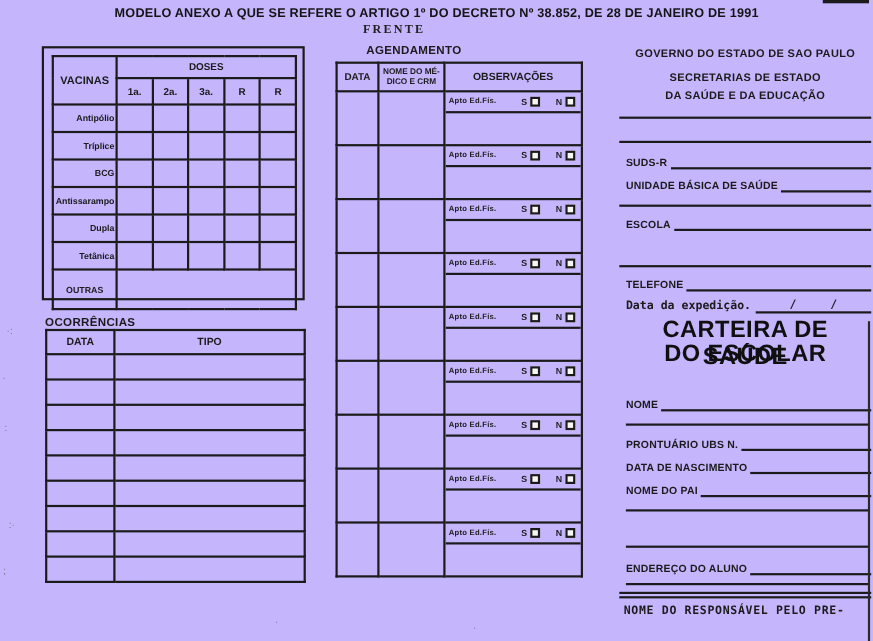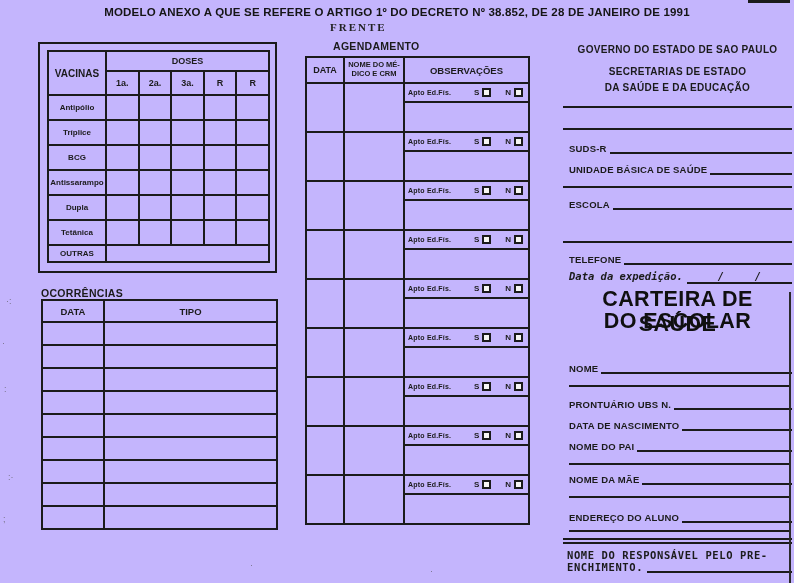--- a/index.html
+++ b/index.html
@@ -22,23 +22,23 @@
   
   table{ border-collapse:collapse; table-layout:fixed; }
   th,td{ border:2px solid #1b1b1b; overflow:hidden; }
   
   .vac-outer{ position:absolute; left:38px; top:42px; width:239px; height:231px; border:2px solid #1b1b1b; }
   .vac-table{ position:absolute; left:47px; top:50px; width:223px; }
   .vac-table th{ font-size:9px; font-weight:bold; text-align:center; }
   .vac-corner{ width:58px; font-size:10px !important;margin-top:39px; }
   .vac-doses th{ height:20px; }
   .vac-sub th{ height:24px; width:32px; }
-  .vac-row td{ height:25px; }
+  .vac-row td{ height:25px;text-align:right; }
   .vac-label{ font-size:8px; font-weight:bold; text-align:center; padding:0 1px; }
-  .vac-outras td{ height:17px; }
+  .vac-outras td{ height:36px; }
   
   .occ-title{ position:absolute; left:41px; top:287px; width:237px; text-align:left;
     font-size:10.5px; font-weight:bold; letter-spacing:.3px; }
   .occ-table{ position:absolute; left:41px; top:299px; width:237px; }
   .occ-table th{ height:22px; font-size:9.5px; font-weight:bold; text-align:center; }
   .occ-col-date{ width:62px; }
   .occ-table td{ height:23px; }
   
   .sch-title{ position:absolute; left:305px; top:40px; width:225px; text-align:left;
     padding-left:28px; font-size:10.5px; font-weight:bold; letter-spacing:.3px; }
@@ -60,21 +60,21 @@
   .panel{ position:absolute; left:546px; top:40px; width:246px; height:543px; }
   .p-abs{ position:absolute; left:0; right:0;margin-left:17px; }
   .gov{ text-align:center; font-size:10px; font-weight:bold; letter-spacing:.3px; }
   .rule{ border-top:2.5px solid #1b1b1b; }
   .dbl-rule{ height:6px; border-top:2.5px solid #1b1b1b; border-bottom:2.5px solid #1b1b1b; }
   .field{ display:flex; align-items:flex-end; height:14px; left:6px; }
   .field .lbl{ font-size:9.5px; font-weight:bold; white-space:nowrap; padding-right:3px; letter-spacing:.2px; }
   .field .line{ flex:1; border-bottom:2px solid #1b1b1b; height:12px; }
   .cont-line{ left:6px; right:2px; border-bottom:2px solid #1b1b1b; height:0; }
   .mono{ font-family:"DejaVu Sans Mono", monospace; }
-  .exped{ display:flex; align-items:flex-start; height:15px; left:6px;font-style:italic; }
+  .exped{ display:flex; align-items:center; height:15px; left:6px; }
   .exped .lbl{ font-size:10.5px; font-weight:bold; white-space:nowrap; padding-right:4px; }
   .exped .dline{ flex:1; border-bottom:2px solid #1b1b1b; display:flex;
     justify-content:space-evenly; font-size:10.5px; font-weight:bold; height:14px; }
   .card-title{ text-align:center; font-size:21.5px; font-weight:bold; letter-spacing:.4px; color:#101010; }
   .resp{ font-size:10.5px; font-weight:bold; letter-spacing:.6px; left:4px; }
   .resp-2{ display:flex; align-items:flex-end; }
   .resp-2 .line{ flex:1; border-bottom:2px solid #1b1b1b; height:12px; margin-left:4px; }
   
   .edge-line-right{ position:absolute; left:789px; top:292px; width:2px; height:291px; background:#2a2a2a; }
   .corner-mark{ position:absolute; left:748px; top:0; width:42px; height:3px; background:#1b1b1b; }
@@ -406,39 +406,31 @@
     <div class="p-abs field" style="top:356px">
       <span class="lbl">PRONTUÁRIO UBS N.</span>
         <span class="line"></span>
     </div>
     <div class="p-abs field" style="top:398px">
       <span class="lbl">NOME DO PAI</span>
         <span class="line"></span>
     </div>
     <div class="p-abs cont-line" style="top:423px"></div>
 
-    <div class="p-abs field" style="top:431px">
-      <span class="lbl">NOME DA MÃE</span>
-        <span class="line"></span>
-    </div>
     <div class="p-abs cont-line" style="top:456px"></div>
 
     <div class="p-abs field" style="top:469px">
       <span class="lbl">ENDEREÇO DO ALUNO</span>
         <span class="line"></span>
     </div>
     <div class="p-abs cont-line" style="top:490px"></div>
 
     <div class="p-abs dbl-rule" style="top:498px"></div>
 
     <div class="p-abs resp mono" style="top:509px">NOME DO RESPONSÁVEL PELO PRE-</div>
-    <div class="p-abs resp resp-2 mono" style="top:521px">
-      <span>ENCHIMENTO.</span>
-      <span class="line"></span>
-    </div>
   </div>
 
   <div class="edge-line-right"></div>
   <div class="corner-mark"></div>
   <span class="speck" style="left:6px;top:296px">·:</span>
   <span class="speck" style="left:2px;top:338px">·</span>
   <span class="speck" style="left:4px;top:384px">:</span>
   <span class="speck" style="left:8px;top:472px">:·</span>
   <span class="speck" style="left:3px;top:514px">;</span>
   <span class="speck" style="left:430px;top:566px">·</span>

